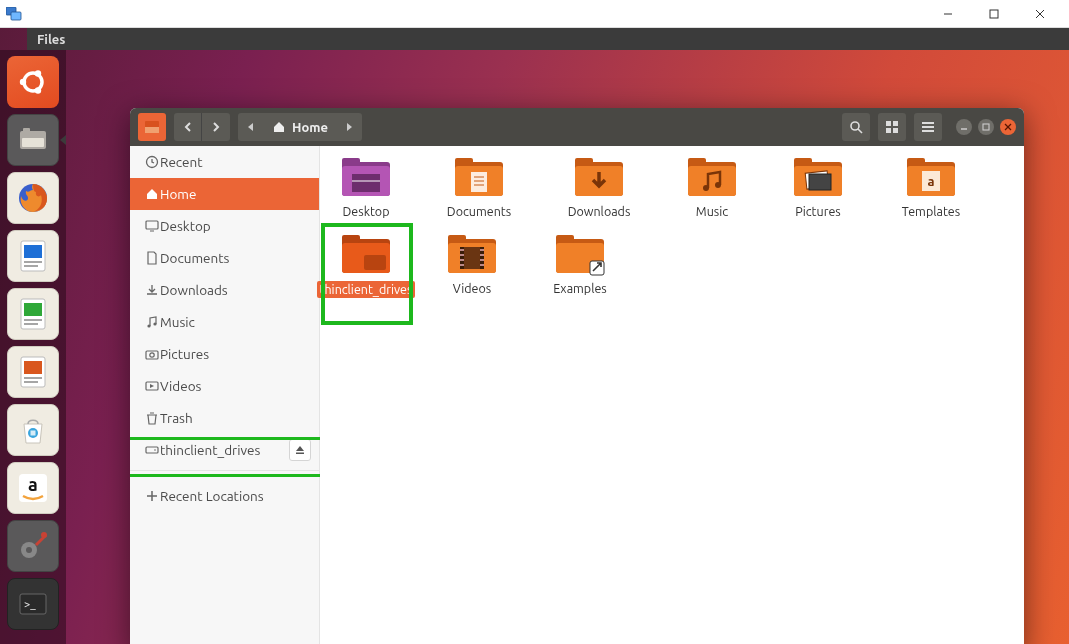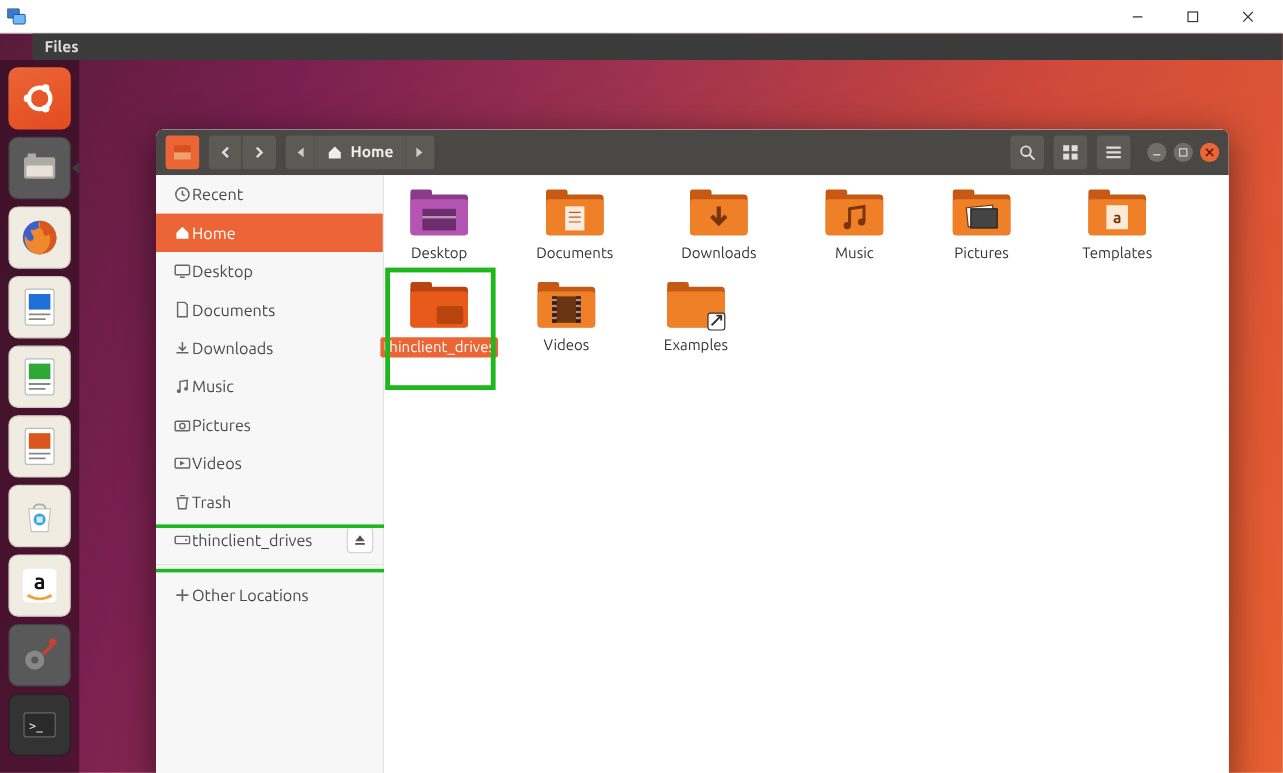--- a/index.html
+++ b/index.html
@@ -362,21 +362,21 @@
             </div>
         </div>
         <div class="side-sep"></div>
         <div class="side-sep"></div>
         <div class="side-item">
             <span class="si-icon">
               <svg width="14" height="14" viewBox="0 0 14 14">
                 <path d="M7 2 L7 12 M2 7 L12 7" stroke="#666" stroke-width="1.5"></path>
               </svg>
             </span>
-            <span>Other Locations</span>
+            <span>Recent Locations</span>
           </div>
 
         <div class="green-box-side" style="left:-14px; top:291px; width:260px; height:40px;"></div>
       </div>
 
       <div class="n-content">
         <div class="grid">
           <div class="fitem">
             <svg class="ficon" viewBox="0 0 52 44">
                 <rect x="2" y="6" width="48" height="34" rx="3" fill="#8a3b8a"></rect>

